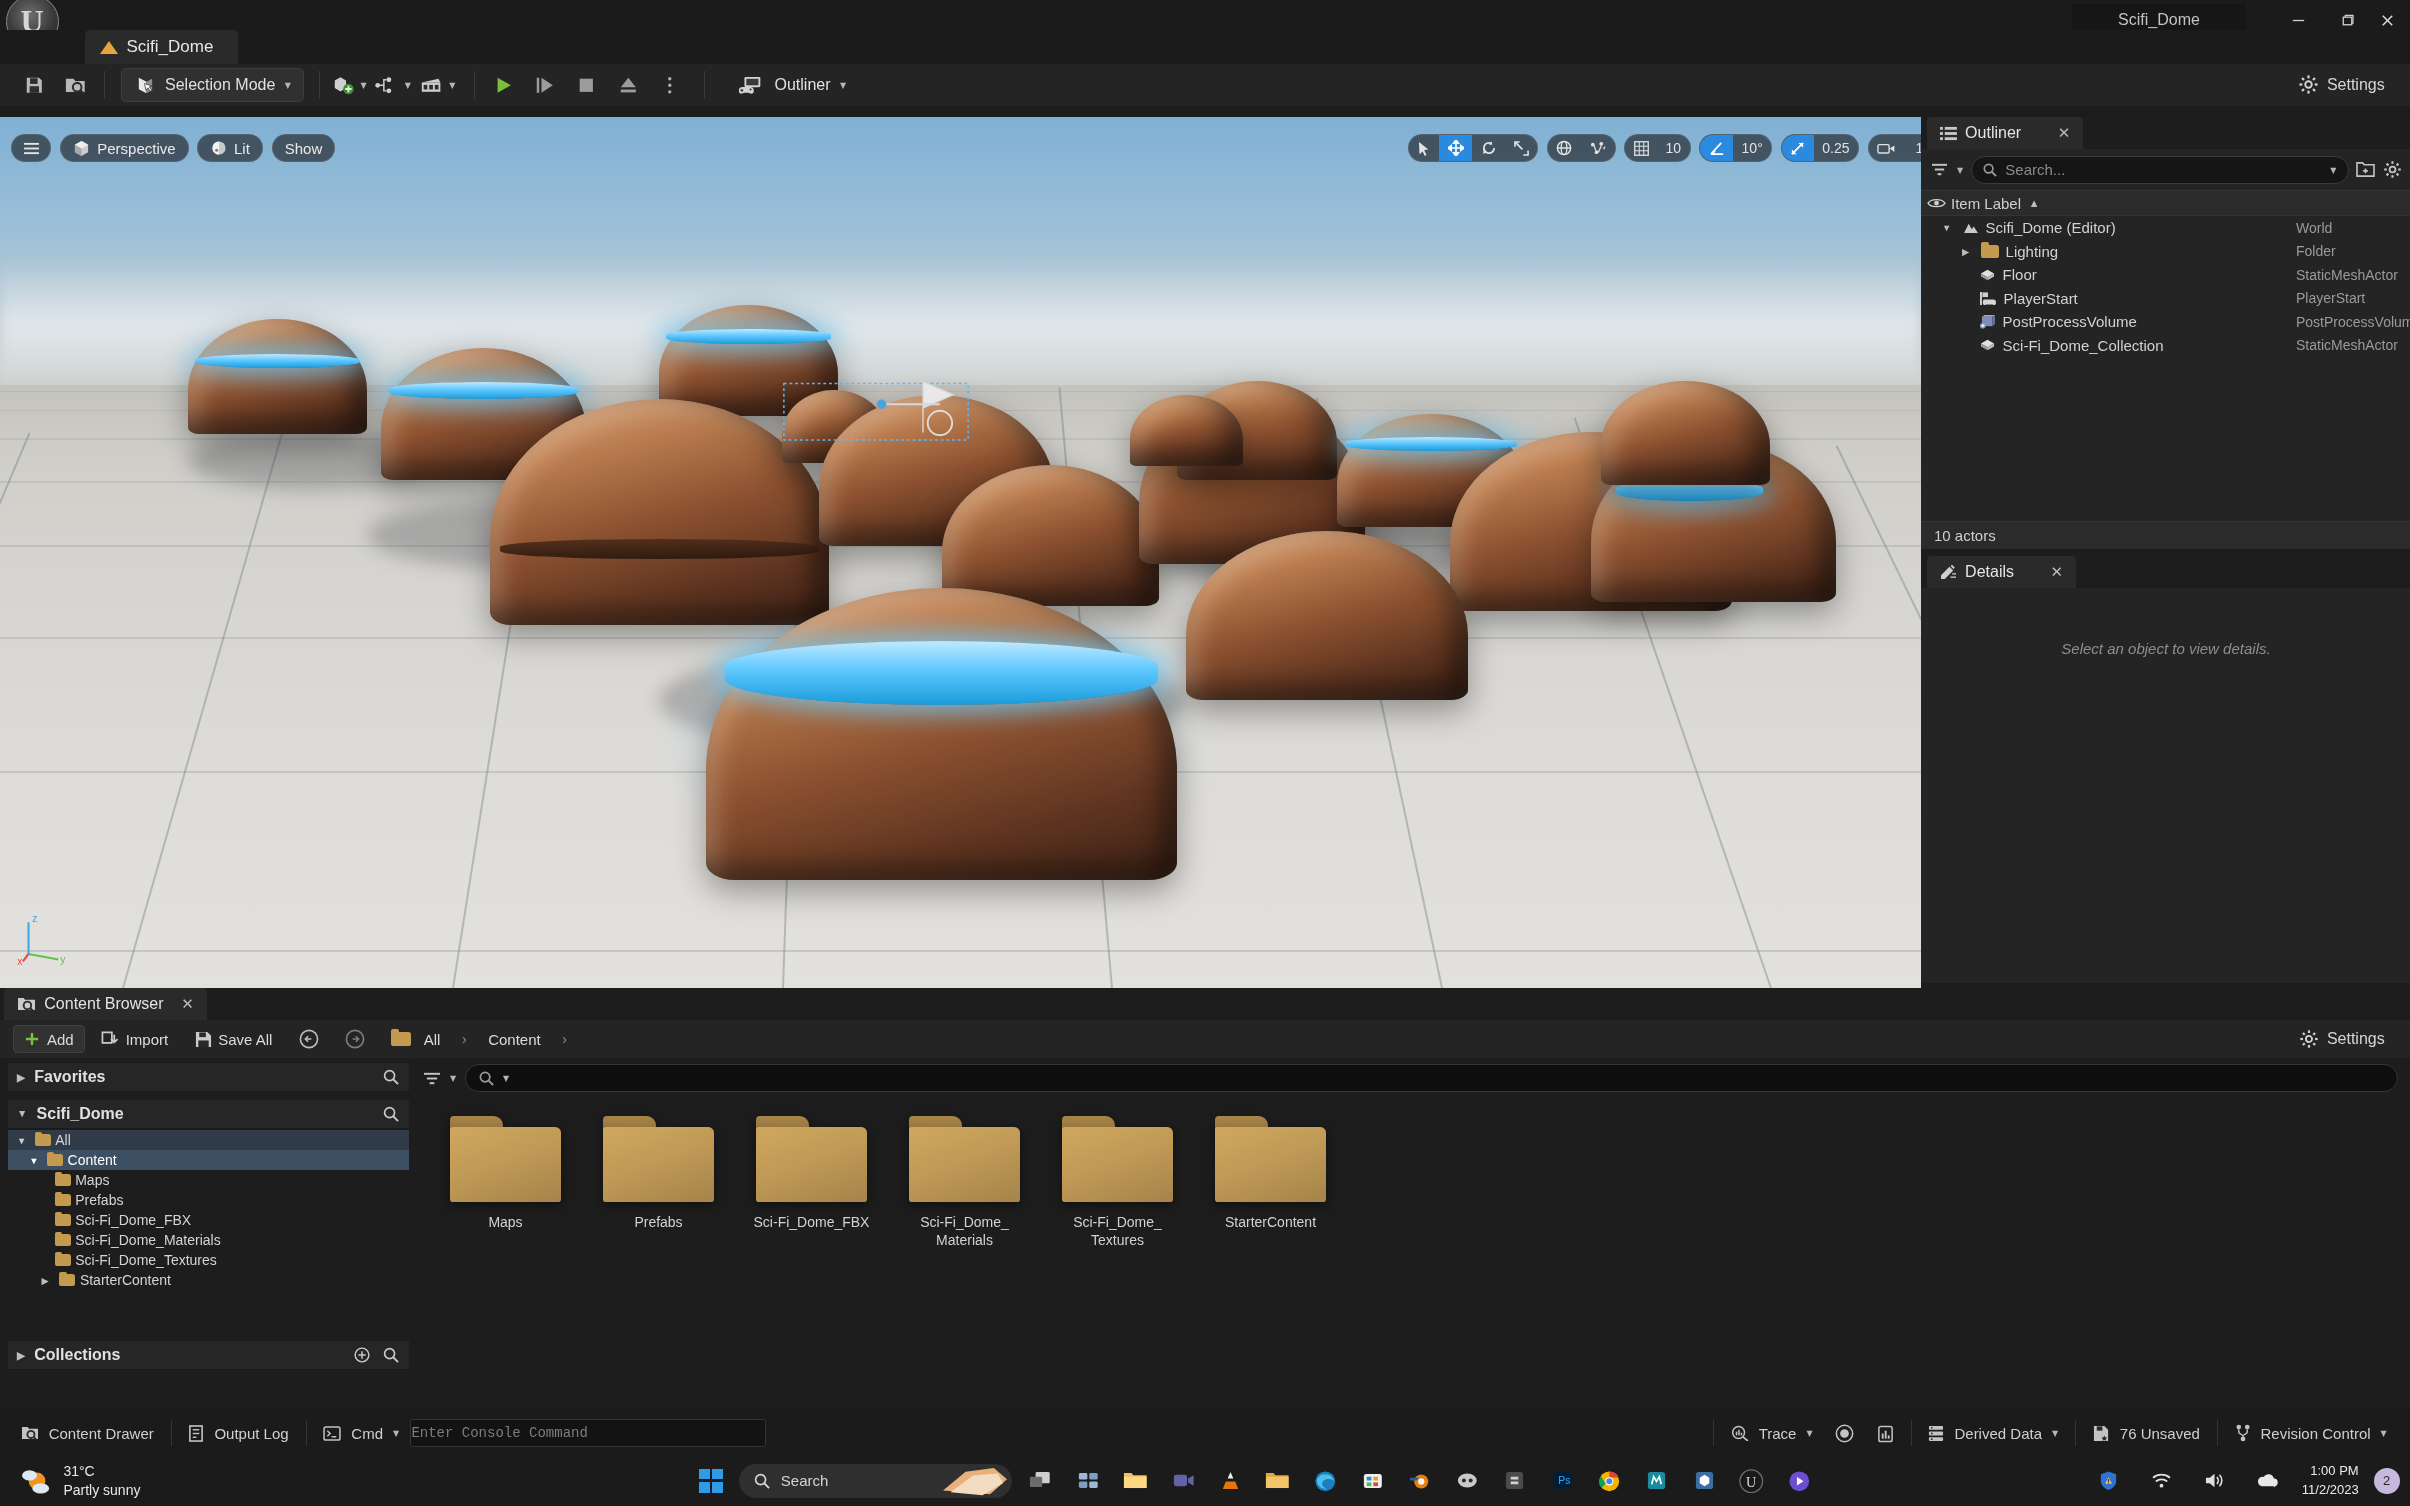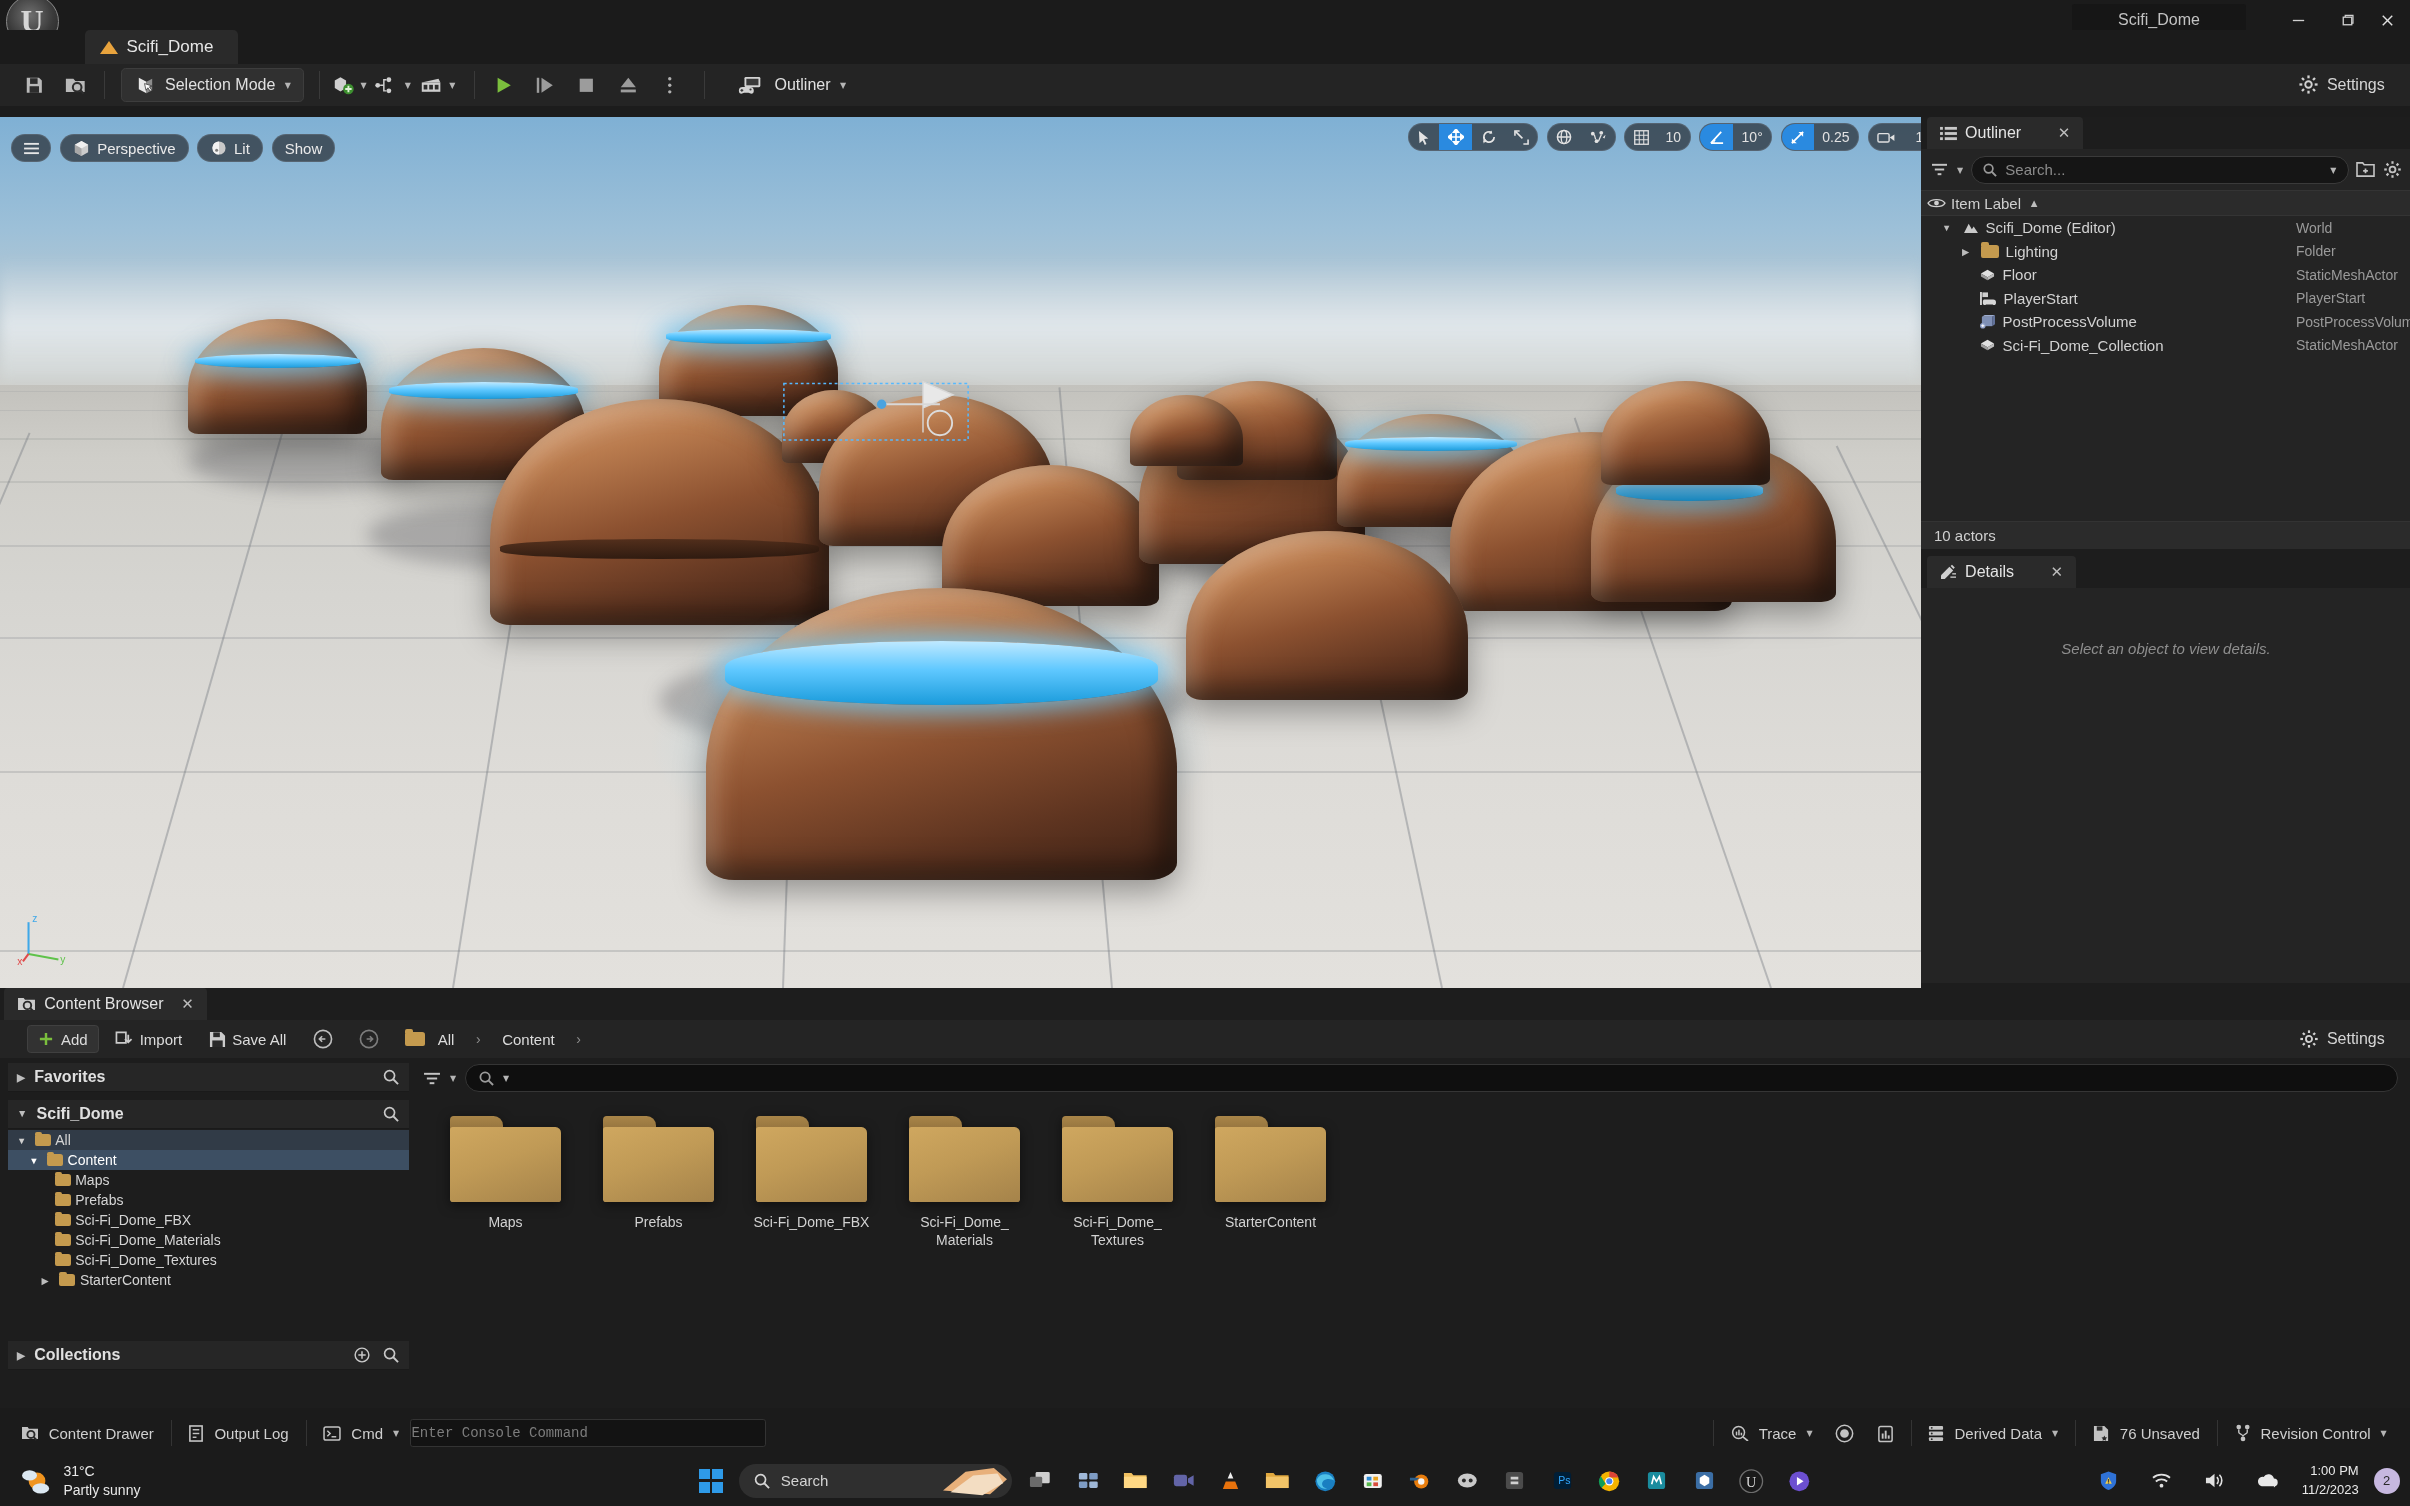--- a/index.html
+++ b/index.html
@@ -92,21 +92,21 @@
   .colhdr { display:flex; height:26px; background:#2b2b2b; border-top:0.9px solid #343434;
     border-bottom:0.9px solid #343434; align-items:center; font-size:15px; color:#cfcfcf; }
   .outrow { display:flex; height:23.5px; align-items:center; font-size:15px; color:#d2d2d2; }
   .outrow .type { position:absolute; left:375px; color:#9a9a9a; font-size:14px;
     white-space:nowrap; overflow:hidden; }
   .actorcount { height:28px; background:#2b2b2b; display:flex; align-items:center;
     padding-left:13px; font-size:15px; color:#cfcfcf; border-top:0.9px solid #333; }
 
   
   .cbrowser { position:absolute; left:0; top:988px; width:2411px; height:420px; background:#1d1d1d; }
-  .cb-toolbar { height:38px; display:flex; align-items:center; gap:5.6px; padding:0 27px; background:#242424; }
+  .cb-toolbar { height:38px; display:flex; align-items:center; gap:5.6px; padding:0 13px; background:#242424; }
   .cb-btn { height:28px; padding:0 10.4px; display:flex; align-items:center; gap:6.6px;
     font-size:15px; color:#dcdcdc; border-radius:3.8px; }
   .addbtn { background:#323232; border:0.9px solid #404040; }
   .crumb { font-size:15px; color:#dcdcdc; padding:0 5.6px; }
   .crumb-sep { color:#8d8d8d; font-size:14px; }
   .cb-left { position:absolute; left:7.5px; top:75px; width:401px; bottom:38px; background:#1d1d1d; }
   .secthdr { height:29px; background:#262626; display:flex; align-items:center;
     padding:0 9.4px; font-size:16px; color:#e0e0e0; font-weight:bold; border-bottom:0.9px solid #1a1a1a; }
   .treerow { height:20px; display:flex; align-items:center; font-size:14px; color:#d5d5d5; gap:4.7px; }
   .treerow.sel { background:#3d4f63; }
@@ -413,21 +413,21 @@
           <path d="M8.5 1.5a7 7 0 000 14z" fill="#f2f2f2"></path>
           <circle cx="6" cy="11" r="1.6" fill="#7a7a7a"></circle>
         </svg>
       <span>Lit</span>
     </div>
     <div class="pill">
       <span>Show</span>
     </div>
   </div>
 
-  <div class="vp-ovl" style="left:1408px; top:6px;">
+  <div class="vp-ovl" style="left:1408px; top:17px;">
     <div class="pillgrp">
       <div class="seg">
         <svg width="12.2" height="15" viewBox="0 0 13 16">
             <path d="M1 1l10 8-4.4.6L9 15l-1.8.9L5 11.2 1.6 14z" fill="#e4e4e4"></path>
           </svg>
       </div>
       <div class="seg active">
         <svg width="16" height="16" viewBox="0 0 17 17">
             <g stroke="#fff" stroke-width="1.7" fill="#fff">
               <line x1="8.5" y1="2" x2="8.5" y2="15"></line>

